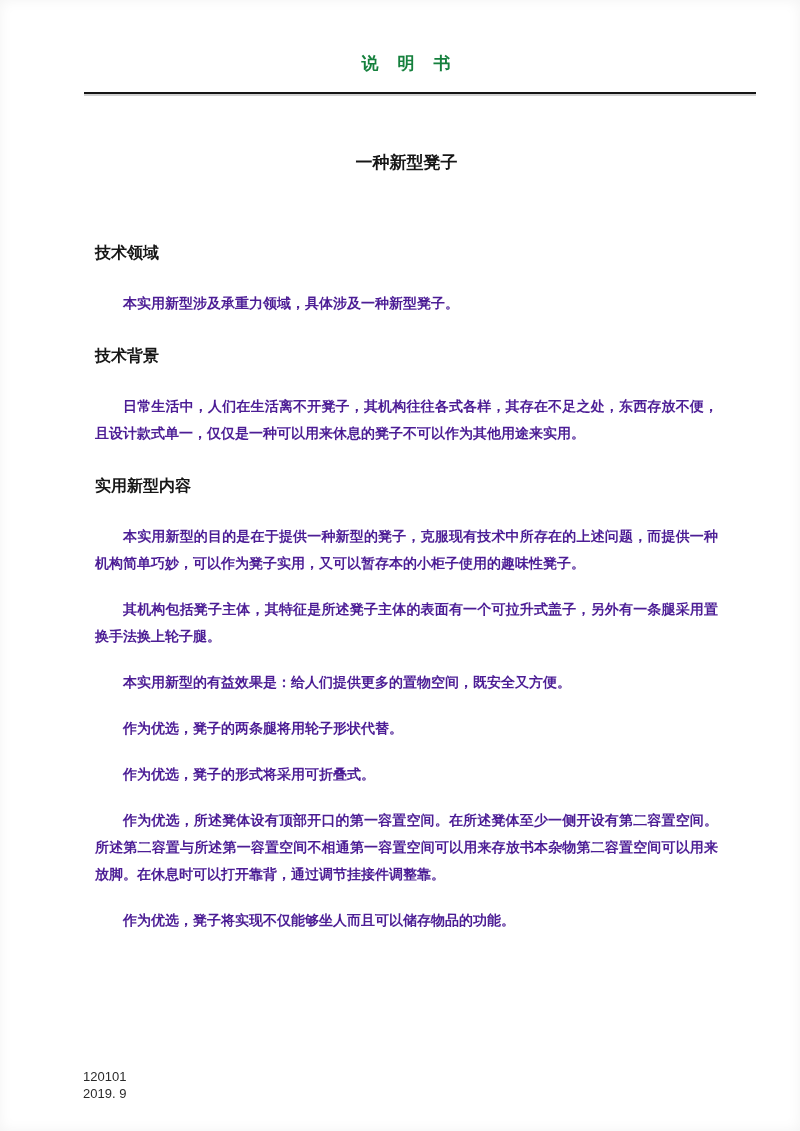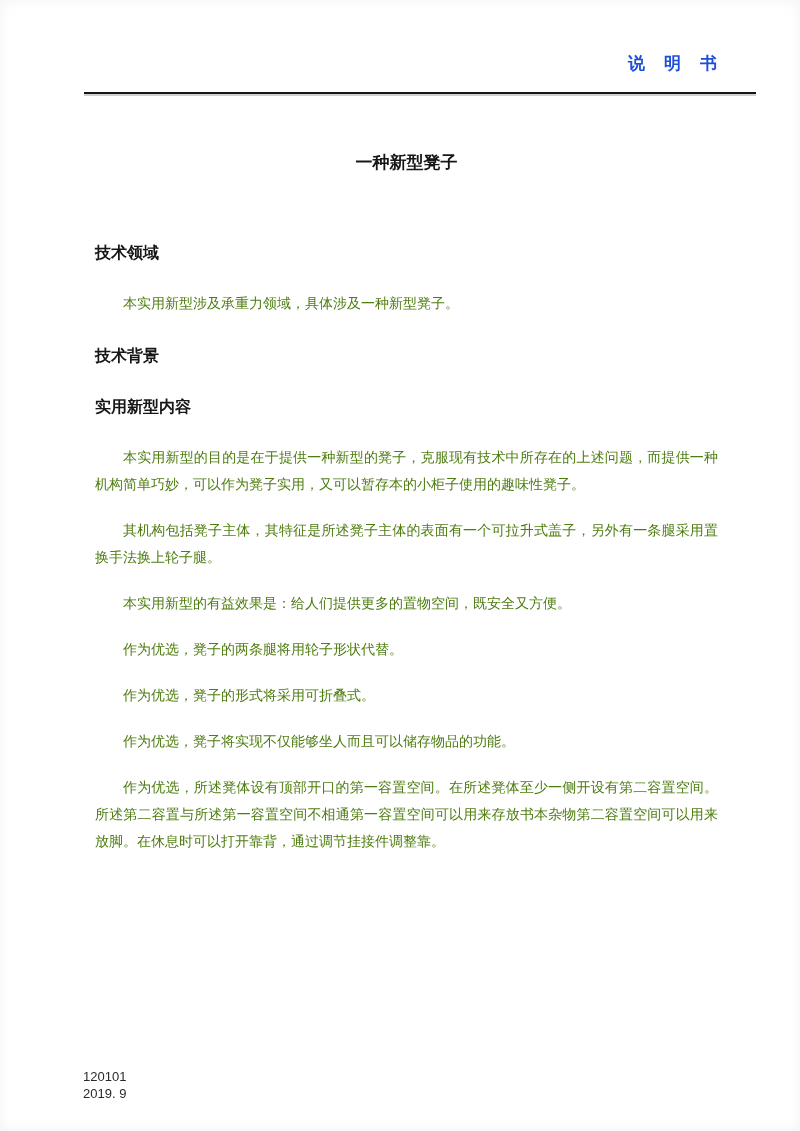--- a/index.html
+++ b/index.html
@@ -11,25 +11,25 @@
     color: #1e1e1e;
     font-family: "Liberation Serif", serif;
     position: relative;
     overflow: hidden;
     box-shadow: inset 0 0 14px rgba(0,0,0,0.05);
   }
   .page {
     padding: 52px 82px 0 95px;
   }
   .doc-type {
-    text-align: right;
+    text-align: center;
     font-size: 17px;
     font-weight: 600;
     letter-spacing: 1px;
-    color: #1d4ed8;
+    color: #15803d;
   }
   .header-rule {
     height: 2px;
     background: #161616;
     margin: 17px -38px 0 -11px;
     box-shadow: 0 2px 0 rgba(0,0,0,0.18);
   }
   .doc-title {
     font-size: 17px;
     font-weight: 700;
@@ -44,21 +44,22 @@
     line-height: 24px;
     color: #161616;
   }
   .section:first-of-type h2 { margin-top: 67px; }
   .section p {
     font-size: 14px;
     line-height: 27px;
     margin: 19px 0 0 0;
     text-indent: 2em;
     text-align: justify;
-    color: #4d7c0f;
+    color: #4c1d95;
+    font-weight: bold;
   }
   .footer {
     position: absolute;
     left: 83px;
     top: 1068px;
     font-family: "Liberation Sans", sans-serif;
     font-size: 13px;
     line-height: 17px;
     color: #2a2a2a;
   }
@@ -75,31 +76,32 @@
 
   <h1 class="doc-title">一种新型凳子</h1>
 
   <section class="section">
     <h2>技术领域</h2>
     <p>本实用新型涉及承重力领域，具体涉及一种新型凳子。</p>
   </section>
 
   <section class="section">
     <h2>技术背景</h2>
+    <p>日常生活中，人们在生活离不开凳子，其机构往往各式各样，其存在不足之处，东西存放不便，且设计款式单一，仅仅是一种可以用来休息的凳子不可以作为其他用途来实用。</p>
   </section>
 
   <section class="section">
     <h2>实用新型内容</h2>
     <p>本实用新型的目的是在于提供一种新型的凳子，克服现有技术中所存在的上述问题，而提供一种机构简单巧妙，可以作为凳子实用，又可以暂存本的小柜子使用的趣味性凳子。</p>
     <p>其机构包括凳子主体，其特征是所述凳子主体的表面有一个可拉升式盖子，另外有一条腿采用置换手法换上轮子腿。</p>
     <p>本实用新型的有益效果是：给人们提供更多的置物空间，既安全又方便。</p>
     <p>作为优选，凳子的两条腿将用轮子形状代替。</p>
     <p>作为优选，凳子的形式将采用可折叠式。</p>
+    <p>作为优选，所述凳体设有顶部开口的第一容置空间。在所述凳体至少一侧开设有第二容置空间。所述第二容置与所述第一容置空间不相通第一容置空间可以用来存放书本杂物第二容置空间可以用来放脚。在休息时可以打开靠背，通过调节挂接件调整靠。</p>
     <p>作为优选，凳子将实现不仅能够坐人而且可以储存物品的功能。</p>
-    <p>作为优选，所述凳体设有顶部开口的第一容置空间。在所述凳体至少一侧开设有第二容置空间。所述第二容置与所述第一容置空间不相通第一容置空间可以用来存放书本杂物第二容置空间可以用来放脚。在休息时可以打开靠背，通过调节挂接件调整靠。</p>
   </section>
 
 </div>
 
 <div class="footer">
   <div>120101</div>
   <div>2019. 9</div>
 </div>
 
 </body></html>

